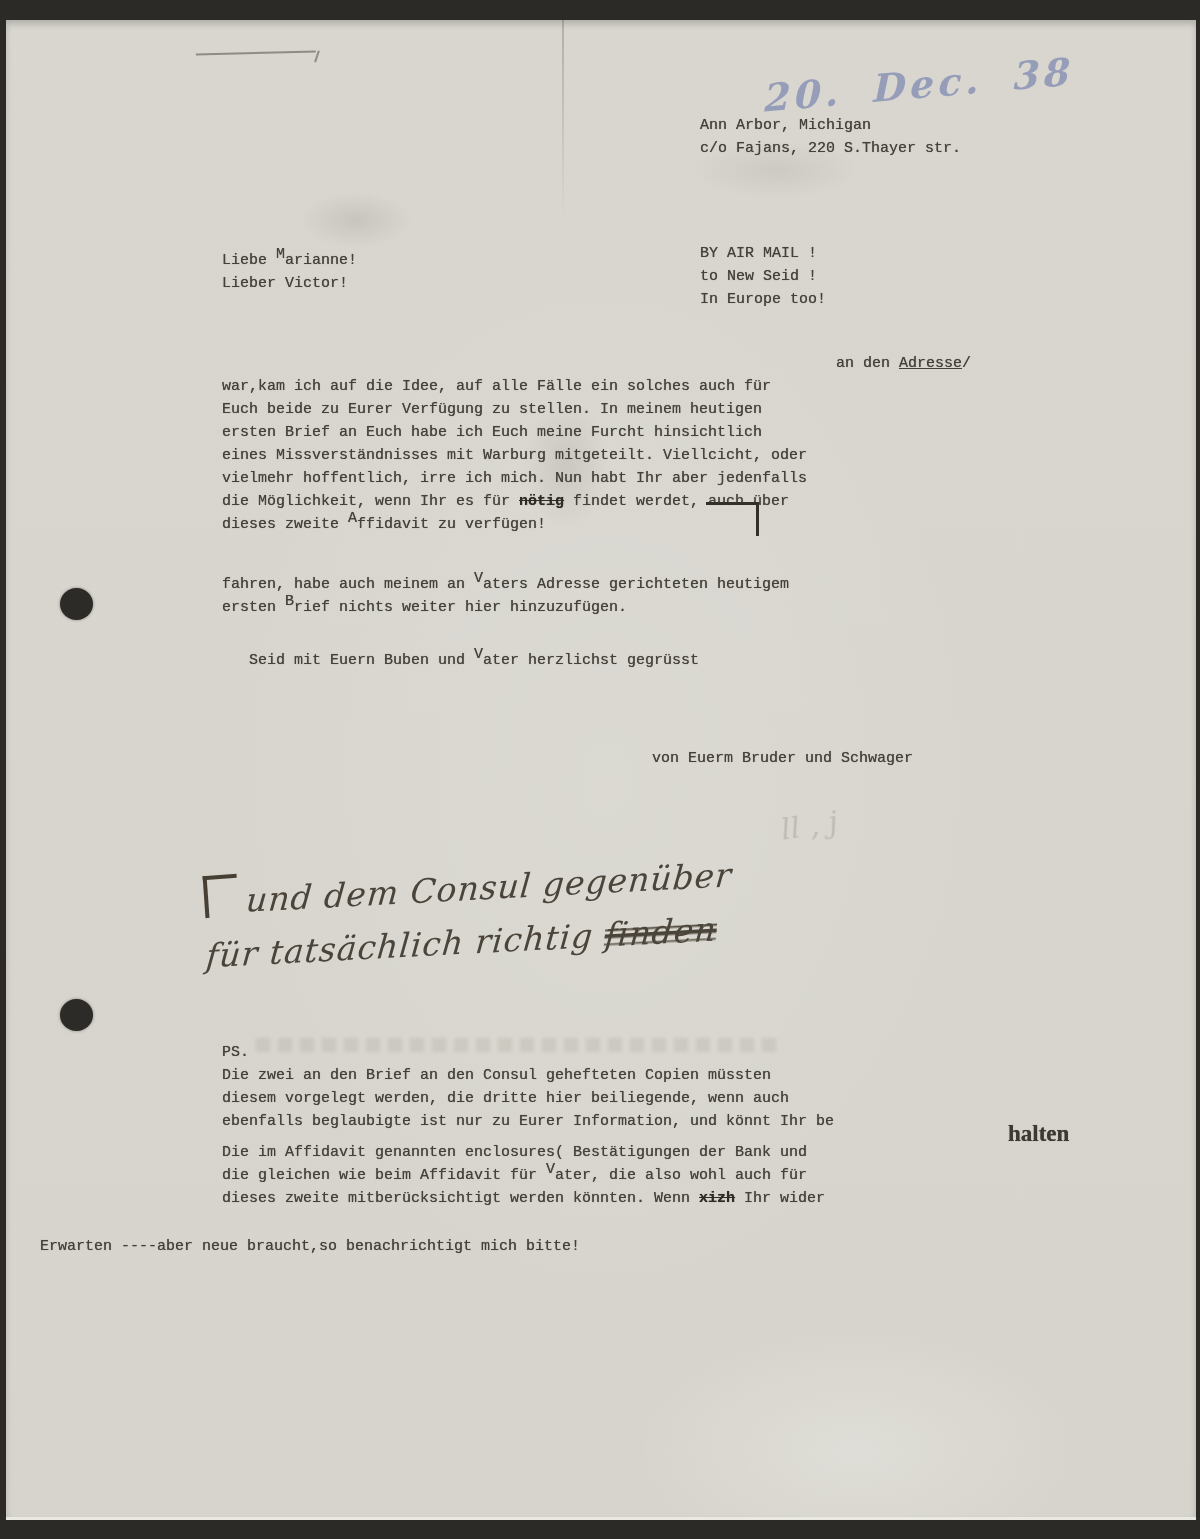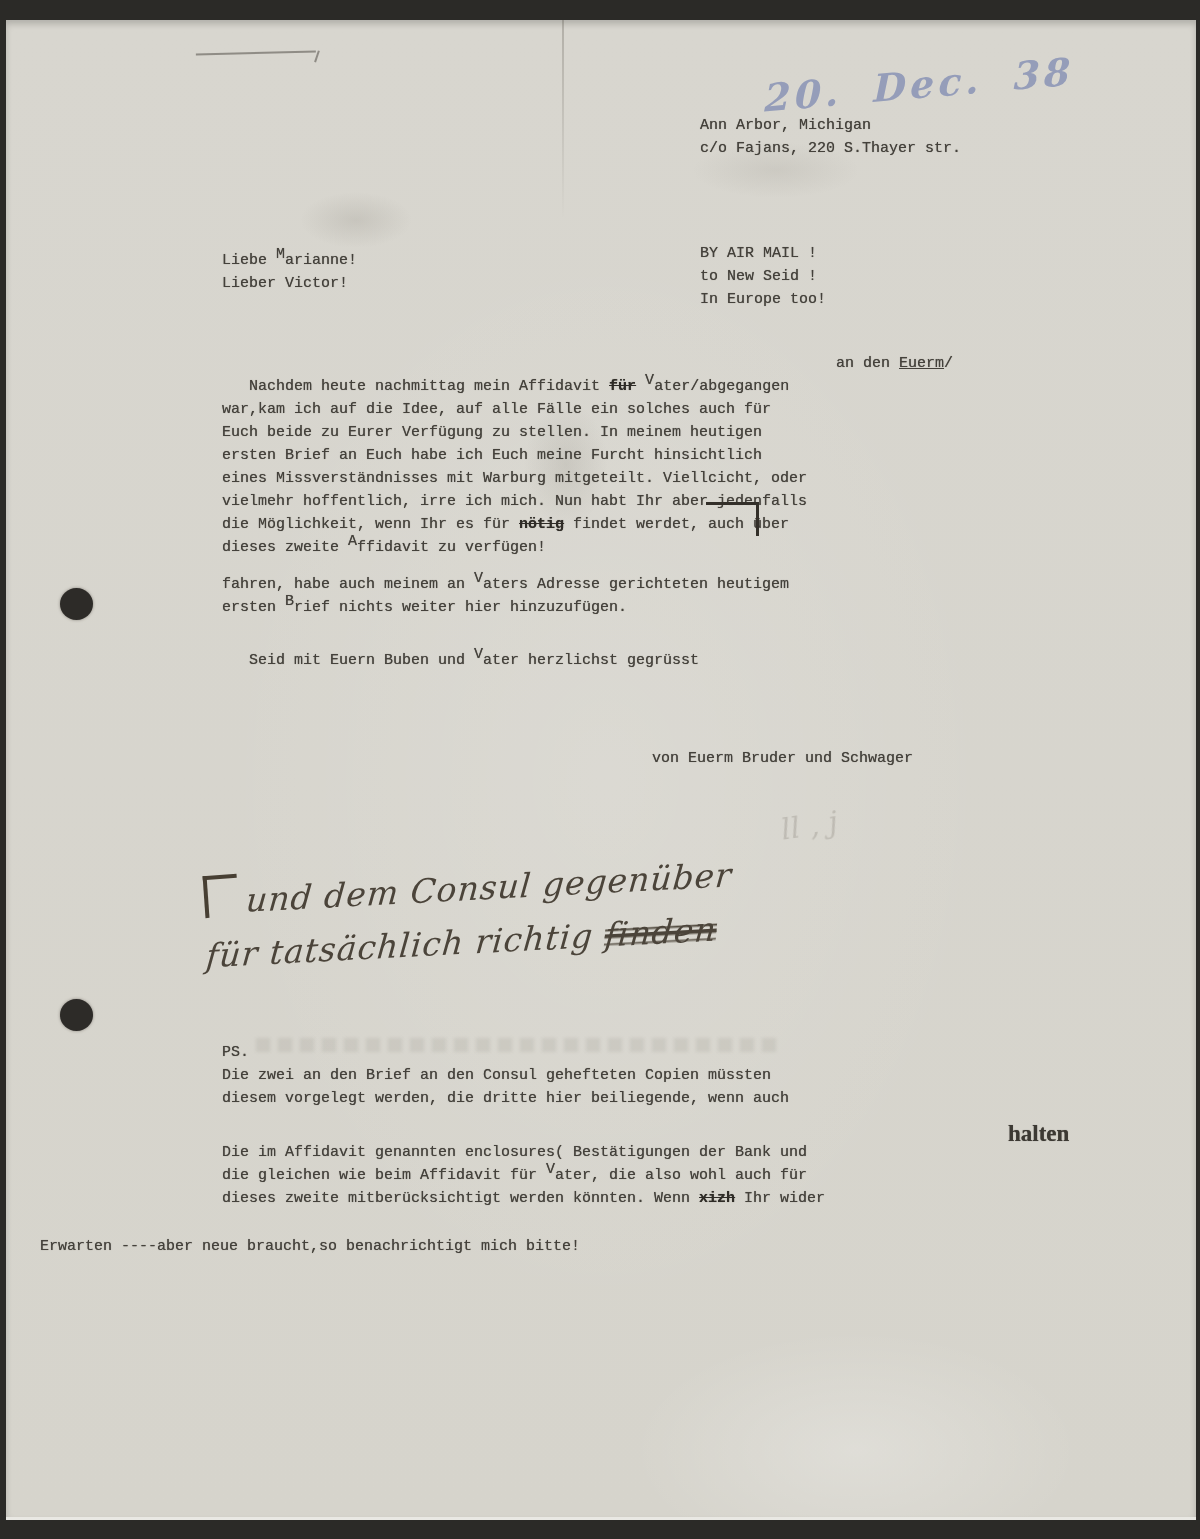--- a/index.html
+++ b/index.html
@@ -122,25 +122,24 @@
         <div class="tline"><span>Lieber Victor!</span></div>
       </div>
 
     <div class="typed" style="left:694px;top:222px;">
         <div class="tline"><span>BY AIR MAIL !</span></div>
         <div class="tline"><span>to New Seid !</span></div>
         <div class="tline"><span>In Europe too!</span></div>
       </div>
 
     <div class="typed" style="left:830px;top:332px;">
-        <div class="tline"><span>an den </span><span class="u">Euerm</span><span>/</span></div>
+        <div class="tline"><span>an den </span><span class="u">Adresse</span><span>/</span></div>
       </div>
 
     <div class="typed" style="left:216px;top:355px;">
-        <div class="tline"><span>   Nachdem heute nachmittag mein Affidavit </span><span class="struck">für</span><span> </span><span class="raised">V</span><span>ater/abgegangen</span></div>
         <div class="tline"><span>war,kam ich auf die Idee, auf alle Fälle ein solches auch für</span></div>
         <div class="tline"><span>Euch beide zu Eurer Verfügung zu stellen. In meinem heutigen</span></div>
         <div class="tline"><span>ersten Brief an Euch habe ich Euch meine Furcht hinsichtlich</span></div>
         <div class="tline"><span>eines Missverständnisses mit Warburg mitgeteilt. Viellcicht, oder</span></div>
         <div class="tline"><span>vielmehr hoffentlich, irre ich mich. Nun habt Ihr aber jedenfalls</span></div>
         <div class="tline"><span>die Möglichkeit, wenn Ihr es für </span><span class="struck">nötig</span><span> findet werdet, auch über</span></div>
         <div class="tline"><span>dieses zweite </span><span class="raised">A</span><span>ffidavit zu verfügen!</span></div>
       </div>
 
     <div class="caret-mark" style="left:700px;top:482px;"></div>
@@ -161,20 +160,21 @@
     <div class="gamma-mark" style="left:198px;top:855px;"></div>
     <div class="hand hand-note" style="left:240px;top:848px;">und dem Consul gegenüber</div>
     <div class="hand hand-note" style="left:200px;top:903px;">
       <span>für tatsächlich richtig </span><span class="hw-struck">finden</span>
     </div>
 
     <div class="typed" style="left:216px;top:1021px;">
         <div class="tline"><span>PS.</span></div>
         <div class="tline"><span>Die zwei an den Brief an den Consul gehefteten Copien müssten</span></div>
         <div class="tline"><span>diesem vorgelegt werden, die dritte hier beiliegende, wenn auch</span></div>
+        <div class="tline"><span>ebenfalls beglaubigte ist nur zu Eurer Information, und könnt Ihr be</span></div>
       </div>
     <div class="dropped-word" style="left:1002px;top:1101px;">halten</div>
 
     <div class="typed" style="left:216px;top:1121px;">
         <div class="tline"><span>Die im Affidavit genannten enclosures( Bestätigungen der Bank und</span></div>
         <div class="tline"><span>die gleichen wie beim Affidavit für </span><span class="raised">V</span><span>ater, die also wohl auch für</span></div>
         <div class="tline"><span>dieses zweite mitberücksichtigt werden könnten. Wenn </span><span class="struck">xizh</span><span> Ihr wider</span></div>
       </div>
 
     <div class="typed" style="left:34px;top:1215px;">Erwarten ----aber neue braucht,so benachrichtigt mich bitte!</div>

